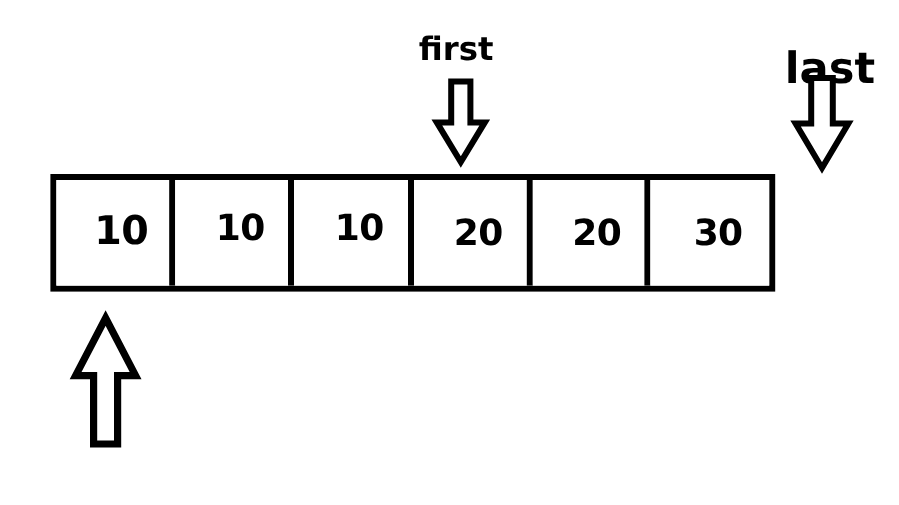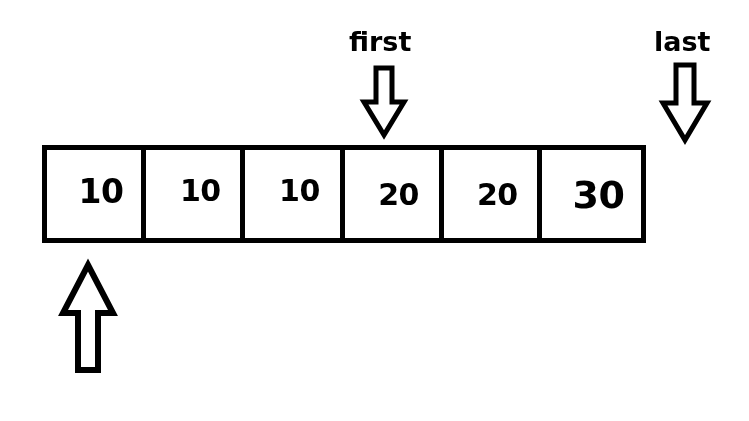--- a/index.html
+++ b/index.html
@@ -44,21 +44,21 @@
     color: #000000;
     line-height: 1;
     letter-spacing: -0.5px;
     margin-left: 14px;
   }
   .cell-0 .cell-value { font-size: 33px; margin-top: -6px; }
   .cell-1 .cell-value { font-size: 30px; margin-top: -6px; }
   .cell-2 .cell-value { font-size: 30px; margin-top: -6px; }
   .cell-3 .cell-value { font-size: 30px; margin-top:  2px; }
   .cell-4 .cell-value { font-size: 30px; margin-top:  2px; }
-  .cell-5 .cell-value { font-size: 38px; margin-top:  2px; }
+  .cell-5 .cell-value { font-size: 30px; margin-top:  2px; }
 
   
   .pointer-label {
     position: absolute;
     font-family: "DejaVu Sans", sans-serif;
     font-weight: bold;
     color: #000000;
     white-space: nowrap;
     line-height: 1;
   }
@@ -78,21 +78,21 @@
 <div id="canvas">
 
   <div class="pointer-label" style="left:349px; top:28px; font-size:27px;">first</div>
 
   <div class="arrow" style="left:362px; top:66px; width:44px; height:72px;">
     <svg width="44" height="72" viewBox="0 0 44 72" xmlns="http://www.w3.org/2000/svg">
       <polygon points="14,2 30,2 30,36 42,36 22,69 2,36 14,36" fill="#ffffff" stroke="#000000" stroke-width="5" stroke-linejoin="miter"></polygon>
     </svg>
   </div>
 
-  <div class="pointer-label" style="left:654px; top:28px; font-size:27px;">last</div>
+  <div class="pointer-label" style="left:654px; top:40px; font-size:36px;">last</div>
 
   <div class="arrow" style="left:660px; top:63px; width:50px; height:80px;">
     <svg width="50" height="80" viewBox="0 0 50 80" xmlns="http://www.w3.org/2000/svg">
       <polygon points="16,2 34,2 34,40 47,40 25,77 3,40 16,40" fill="#ffffff" stroke="#000000" stroke-width="5" stroke-linejoin="miter"></polygon>
     </svg>
   </div>
 
   <div class="array-table" style="left:42px; top:145px; width:604px; height:98px;">
 
     <div class="array-cell cell-0" style="width:100px;">

